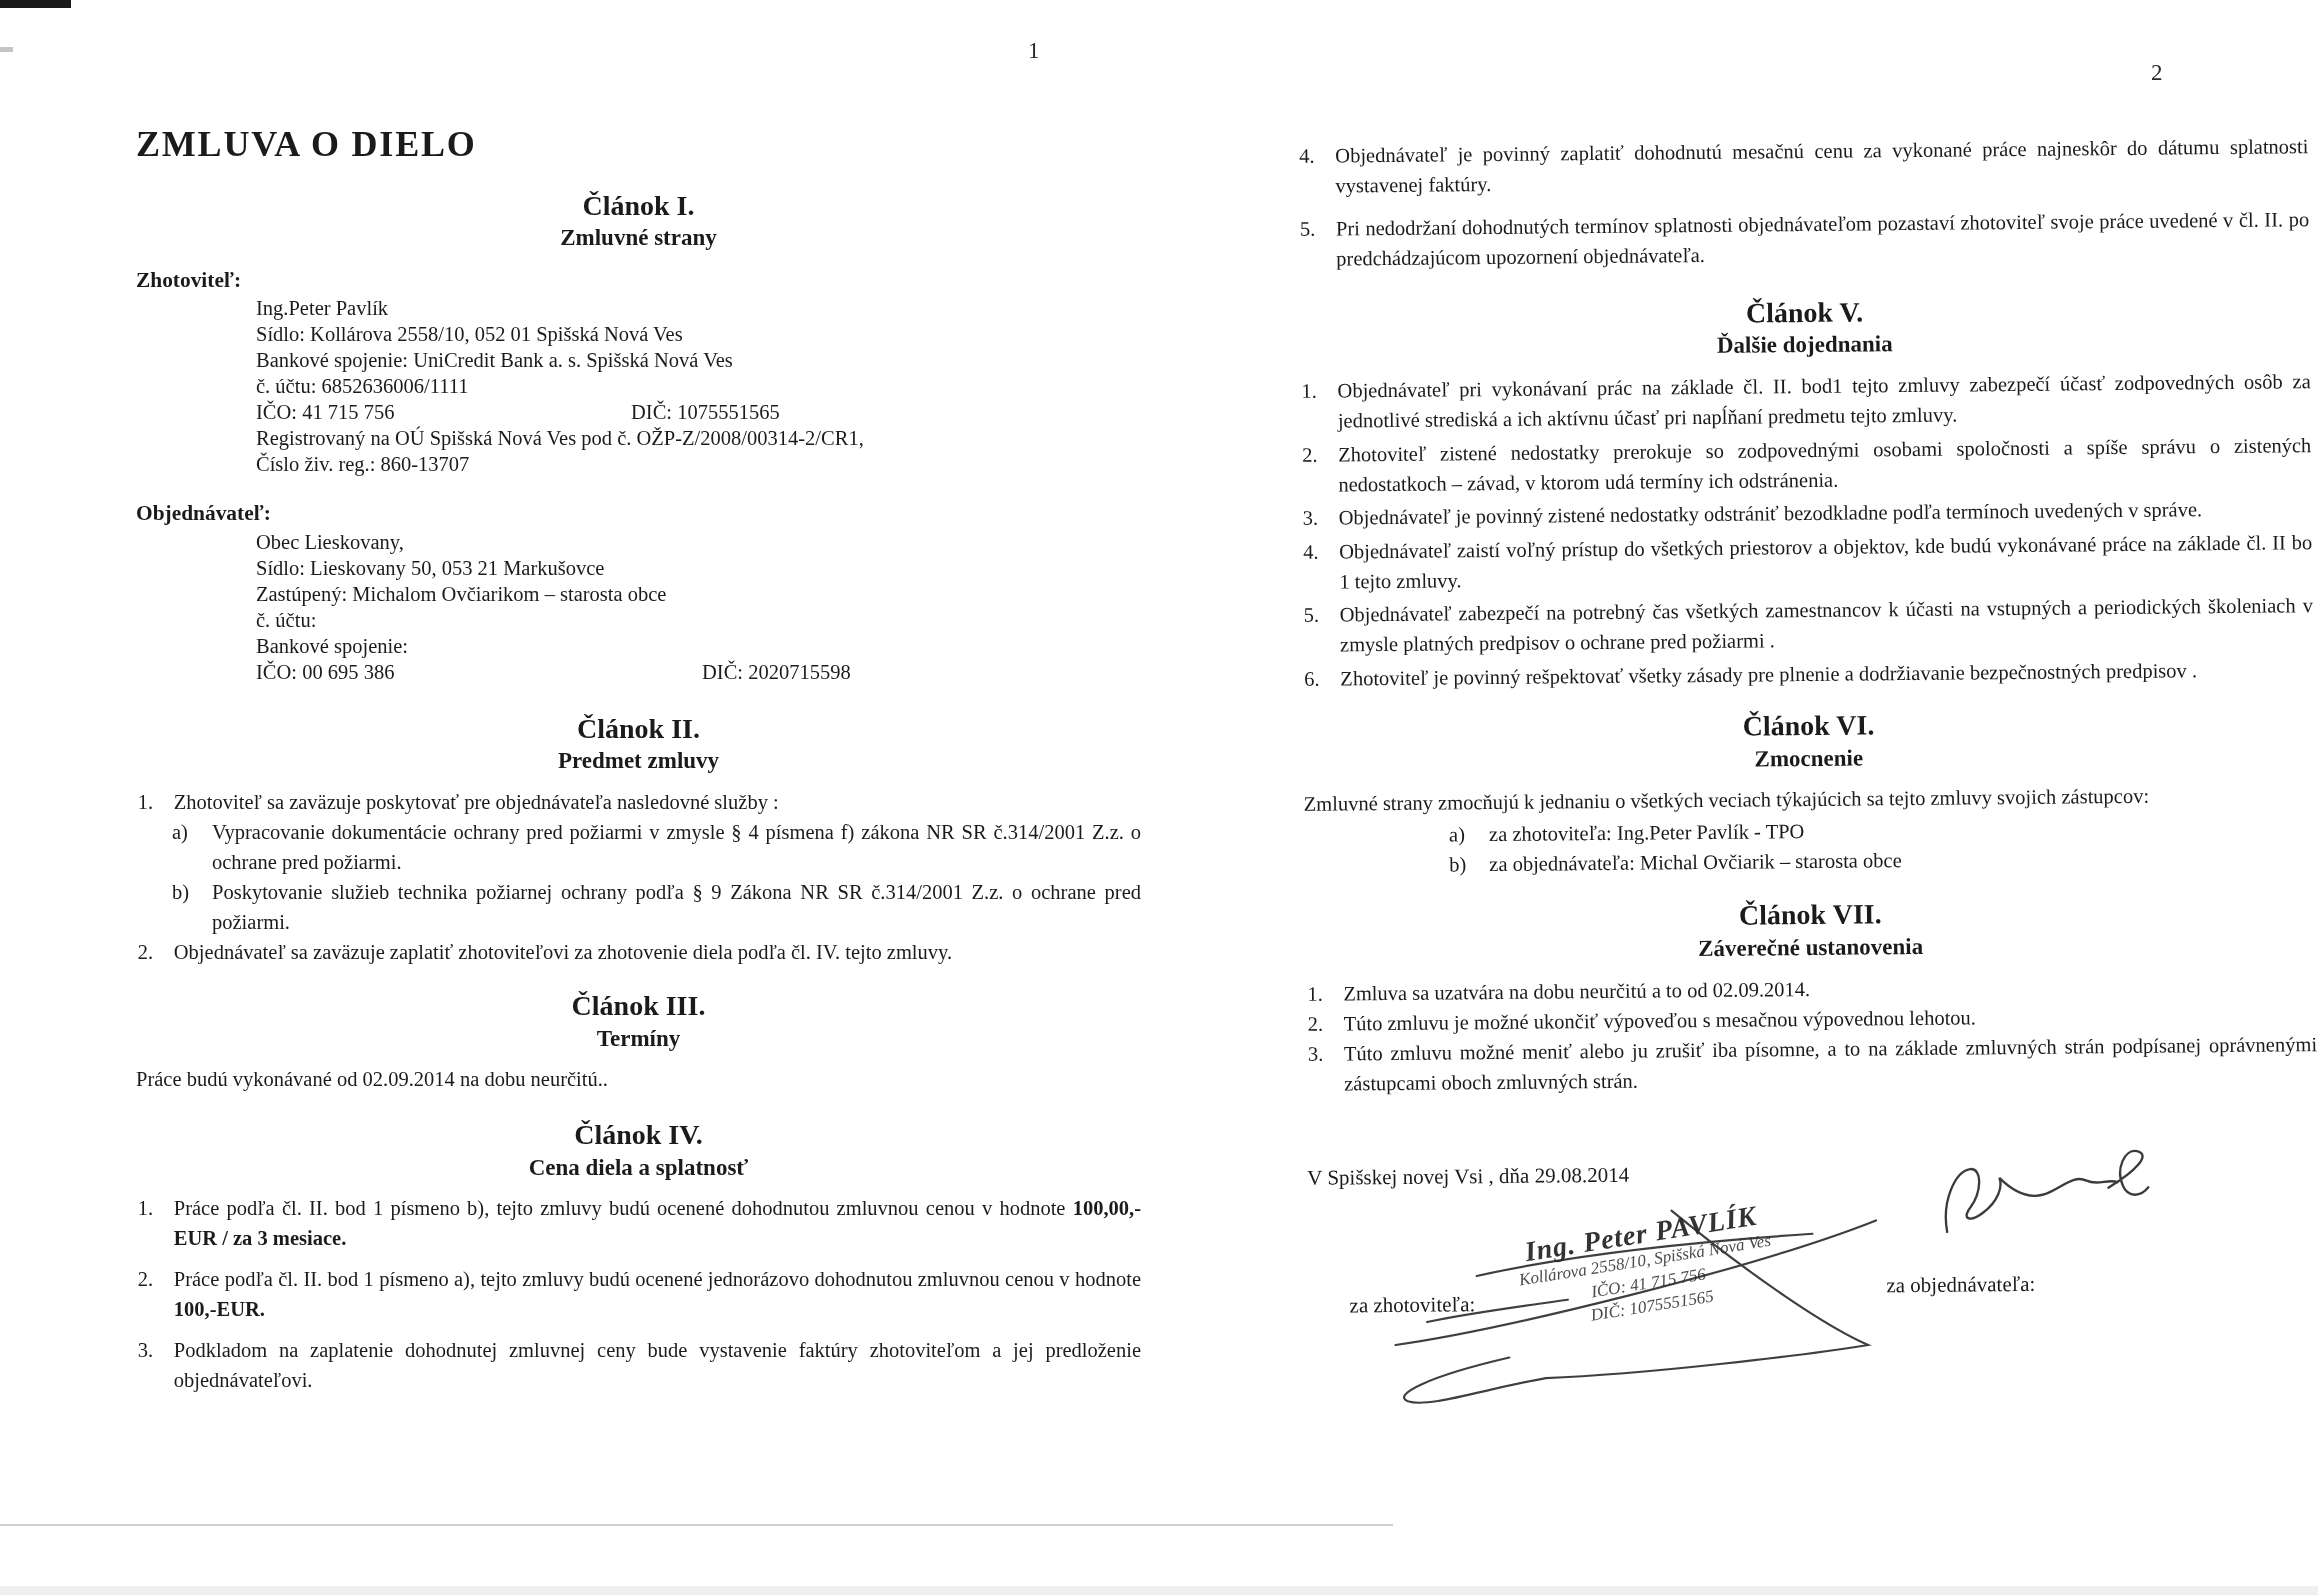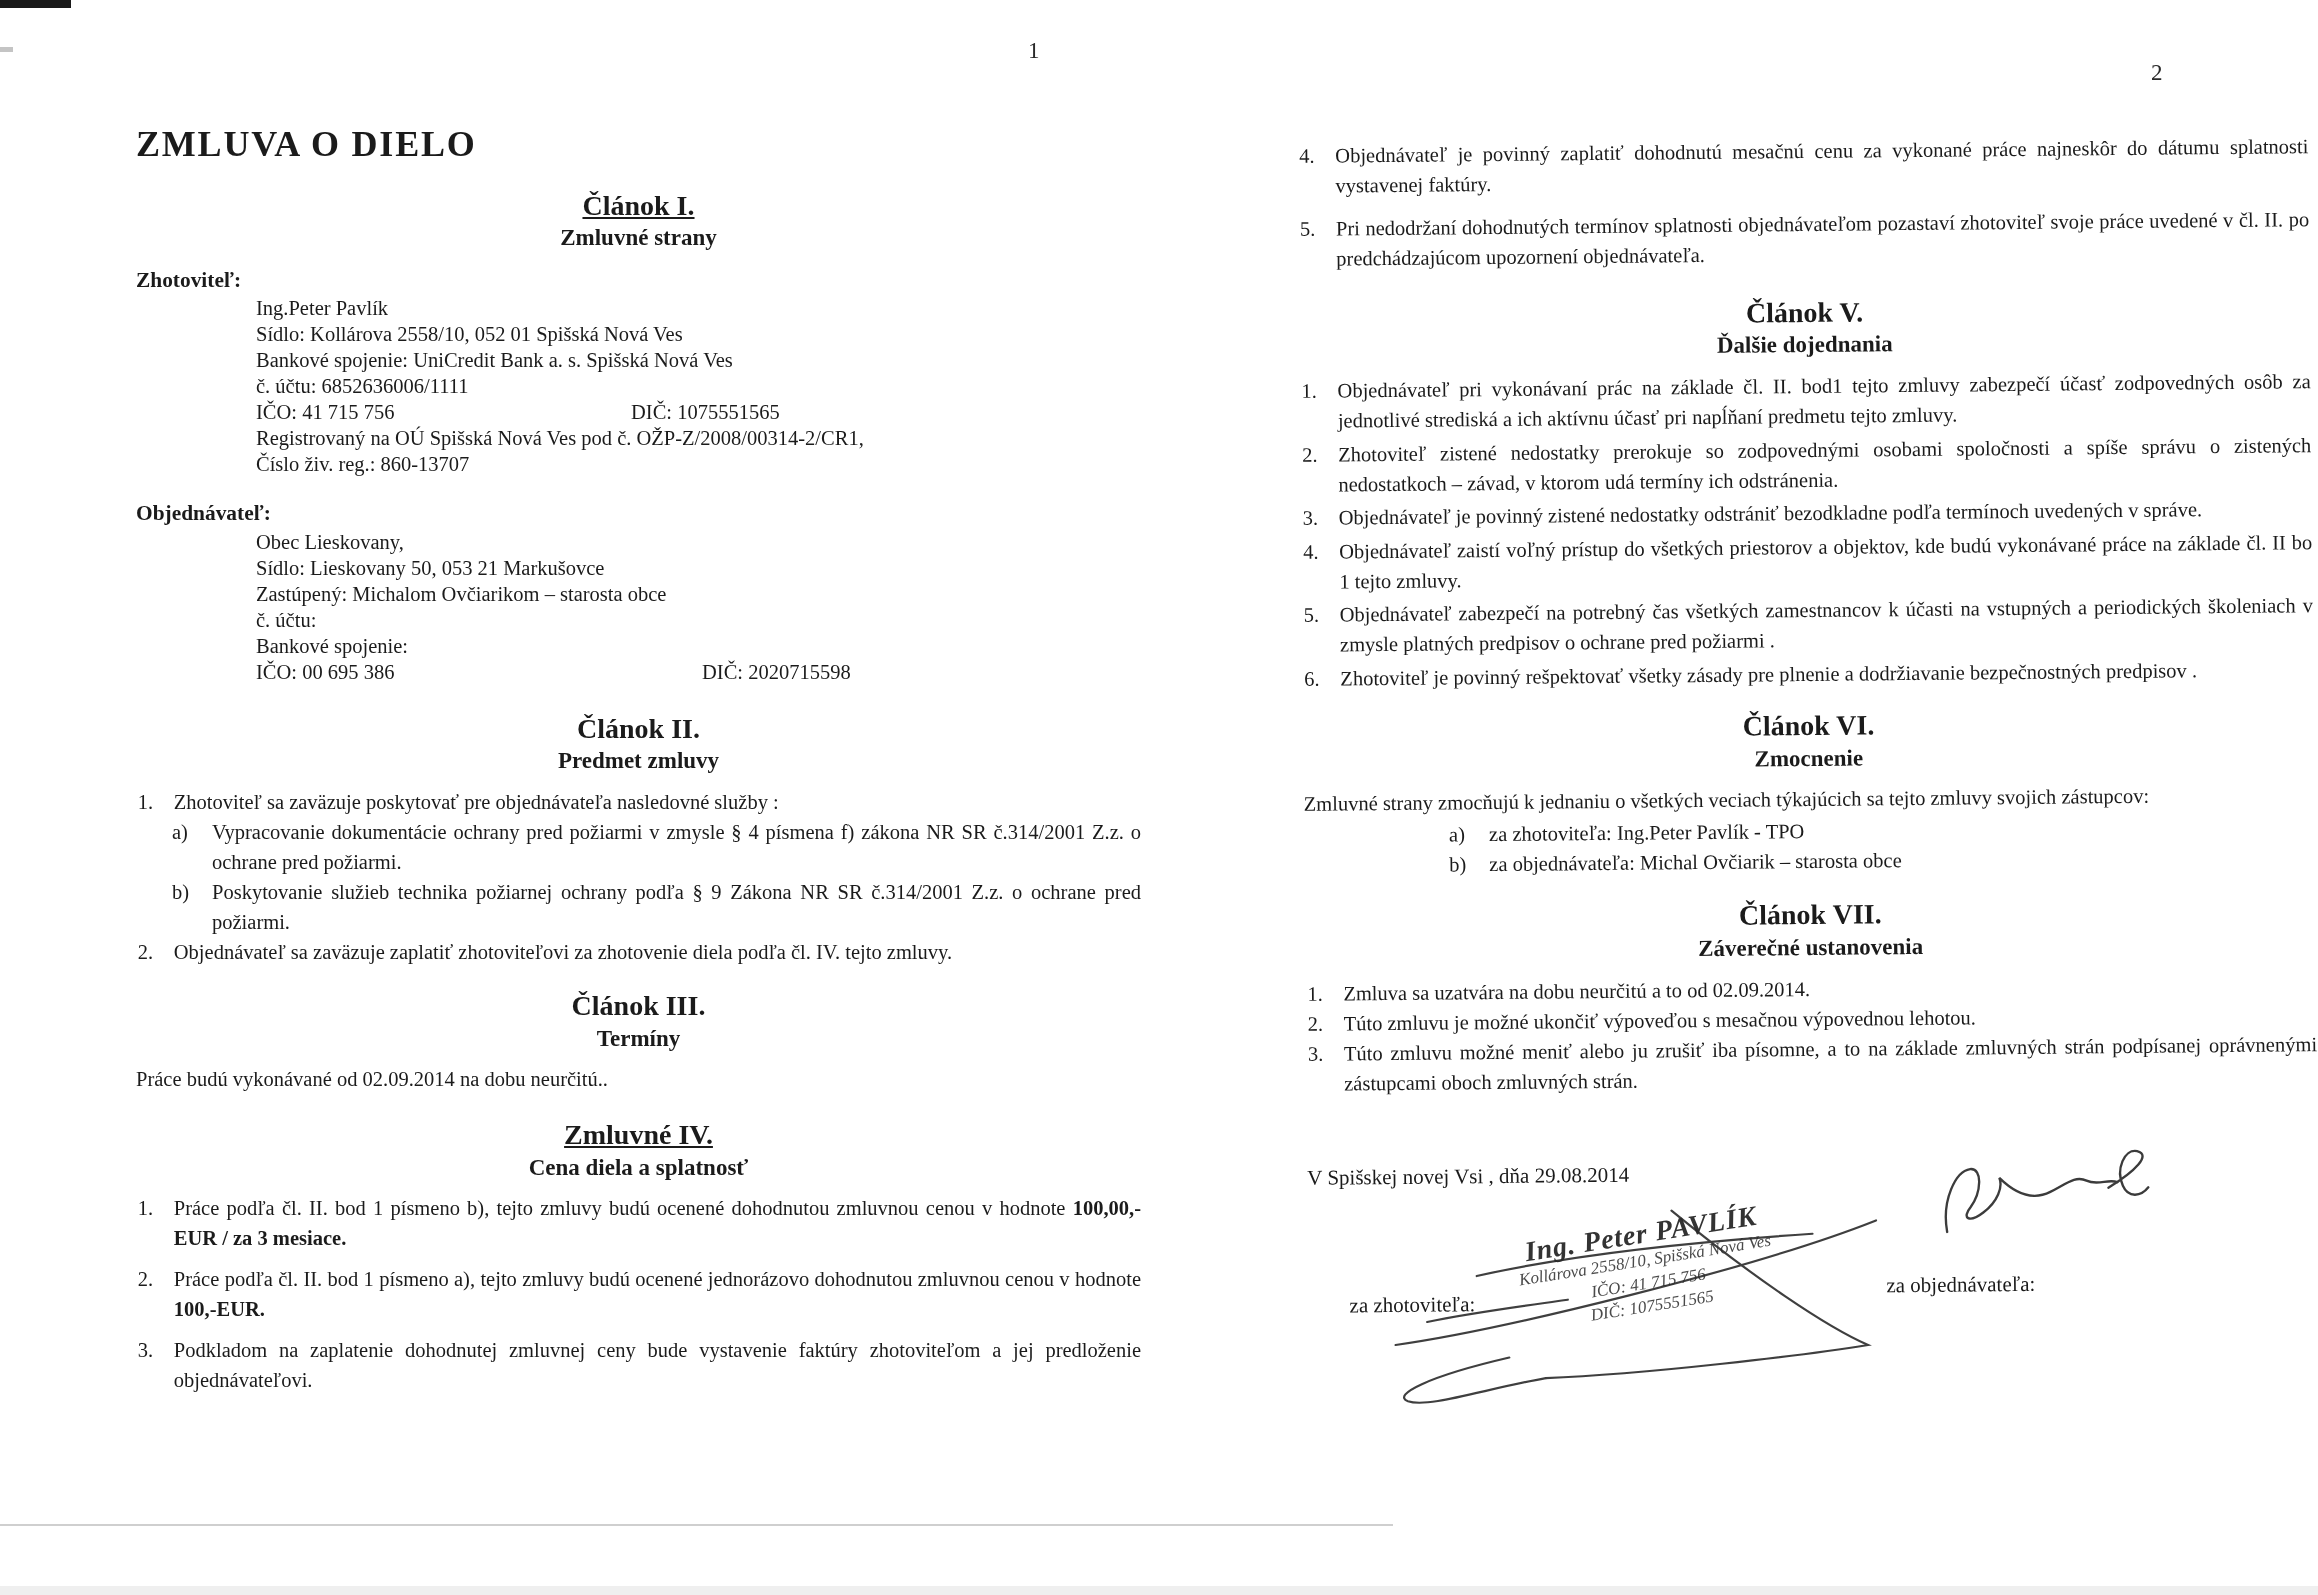--- a/index.html
+++ b/index.html
@@ -14,21 +14,21 @@
   .pagenum { position:absolute; font-size:23px; color:#2a2a2a; }
   .pagenum.p1 { left:1028px; top:38px; }
   .pagenum.p2 { left:2151px; top:60px; }
 
   .title { margin:123px 0 0 0; text-align:left; font-size:36px; font-weight:bold; letter-spacing:1.8px; }
   .subtitle { margin-top:14.5px; text-align:center; font-size:21px; font-weight:bold; line-height:31px; }
 
   .art-head { text-align:center; font-weight:bold; font-size:28px; line-height:33px; }
   .art-sub  { text-align:center; font-weight:bold; font-size:23px; line-height:27px; margin-top:2.7px; }
 
-  .mt26 { margin-top:23.6px;text-decoration:underline; } .mt30 { margin-top:27px; } .mt24 { margin-top:22px; } .mt22 { margin-top:20px; }
+  .mt26 { margin-top:23.6px; } .mt30 { margin-top:27px; } .mt24 { margin-top:22px; } .mt22 { margin-top:20px; }
 
   .party-label { font-size:21.4px; font-weight:bold; margin-top:16.4px; }
   .party-label.obj { margin-top:23.6px; }
   .party-block { margin-left:120px; font-size:20.5px; line-height:26px; margin-top:2.7px; }
   .party-name { font-weight:normal; }
   .ico-row { position:relative; }
   .dic-z { position:absolute; left:375px; top:0; }
   .dic-o { position:absolute; left:446px; top:0; }
 
   .bodytxt { font-size:20.5px; line-height:30px; }
@@ -137,21 +137,21 @@
       <div class="nitem">
         <span class="nnum">2.</span>
         <div class="ntext">Objednávateľ sa zaväzuje zaplatiť zhotoviteľovi za zhotovenie diela podľa čl. IV. tejto zmluvy.</div>
       </div>
     </div>
 
     <div class="art-head mt24">Článok III.</div>
     <div class="art-sub">Termíny</div>
     <div class="bodytxt para">Práce budú vykonávané od 02.09.2014 na dobu neurčitú..</div>
 
-    <div class="art-head mt26">Zmluvné IV.</div>
+    <div class="art-head mt26">Článok IV.</div>
     <div class="art-sub">Cena diela a splatnosť</div>
 
     <div class="nlist bodytxt">
       <div class="nitem">
         <span class="nnum">1.</span>
         <div class="ntext just"><span>Práce podľa čl. II. bod 1 písmeno b), tejto zmluvy budú ocenené dohodnutou zmluvnou cenou v hodnote </span><span class="b">100,00,- EUR / za 3 mesiace.</span></div>
       </div>
       <div class="nitem gap">
         <span class="nnum">2.</span>
         <div class="ntext just"><span>Práce podľa čl. II. bod 1 písmeno a), tejto zmluvy budú ocenené jednorázovo dohodnutou zmluvnou cenou v hodnote </span><span class="b">100,-EUR.</span></div>

